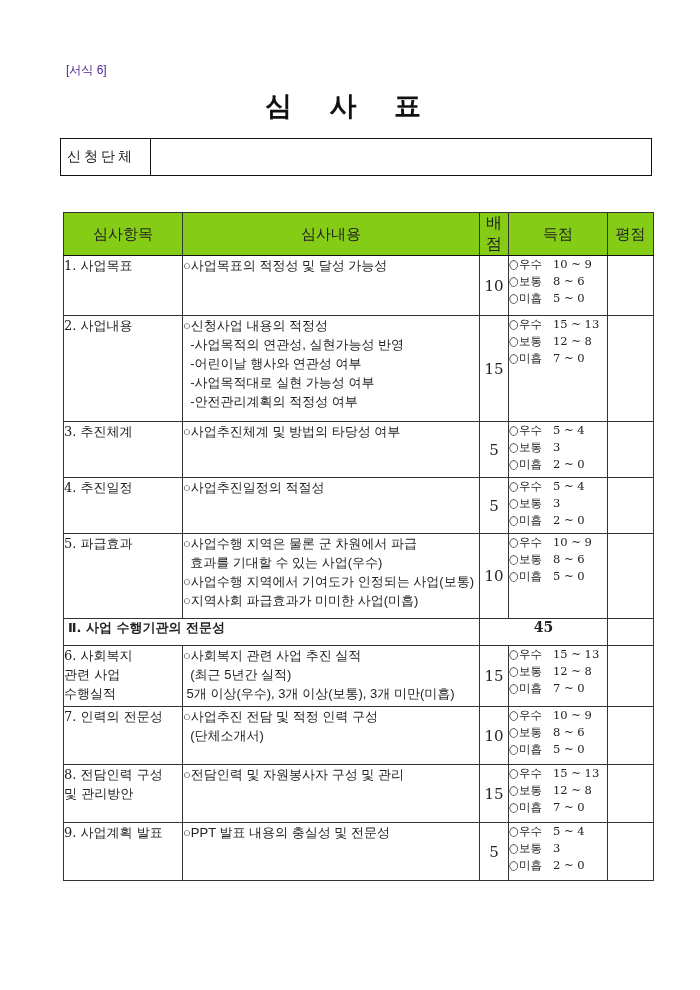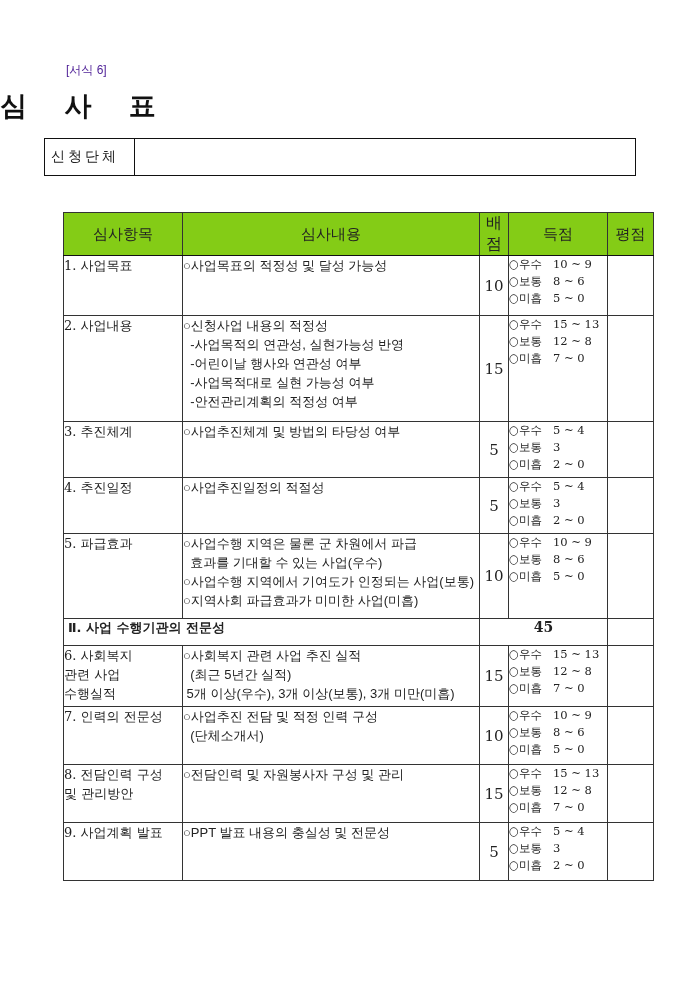--- a/index.html
+++ b/index.html
@@ -1,21 +1,21 @@
 <!DOCTYPE html>
 <html><head>
 <meta charset="utf-8">
 <style>
   html, body { margin: 0; padding: 0; }
   body { width: 700px; height: 990px; background: #ffffff; position: relative; overflow: hidden;
          font-family: "DejaVu Serif", "Liberation Serif", serif; color: #222; }
   .form-no { position: absolute; left: 66px; top: 62px; font-family: "Liberation Sans", "DejaVu Sans", sans-serif; font-size: 12px; color: #4c1d95; }
-  .title { position: absolute; left: 0; width: 700px; top: 88px; font-family: "DejaVu Sans", sans-serif;
+  .title { position: absolute; left: 0; width: 700px; top: 88px; text-align: center; font-family: "DejaVu Sans", sans-serif;
            font-weight: bold; font-size: 27px; letter-spacing: 14px; color: #111; }
-  .applicant { position: absolute; left: 44px; top: 138px; width: 590px; height: 36px; border: 1.5px solid #111; display: flex; }
+  .applicant { position: absolute; left: 60px; top: 138px; width: 590px; height: 36px; border: 1.5px solid #111; display: flex; }
   .applicant .label { width: 83px; border-right: 1px solid #111; display: flex; align-items: center; padding-left: 6px;
                       font-family: "DejaVu Sans", sans-serif; font-size: 14px; letter-spacing: 3px; }
   .applicant .value { flex: 1; }
   table.eval { position: absolute; left: 63px; top: 212px; width: 590px; border-collapse: collapse; table-layout: fixed;
                border: 1.5px solid #111; font-size: 13px; }
   table.eval td, table.eval th { border: 1px solid #333; padding: 0; vertical-align: top; }
   table.eval th { background: #84cc16; font-weight: normal; font-size: 15px; height: 41px; vertical-align: middle; text-align: center;
                   border-bottom: 1.5px solid #111; }
   .sec td { height: 26px; vertical-align: middle; }
   .sec .sec-title { font-weight: bold; font-family: "DejaVu Sans", sans-serif; font-size: 13px; padding-left: 4px; }

